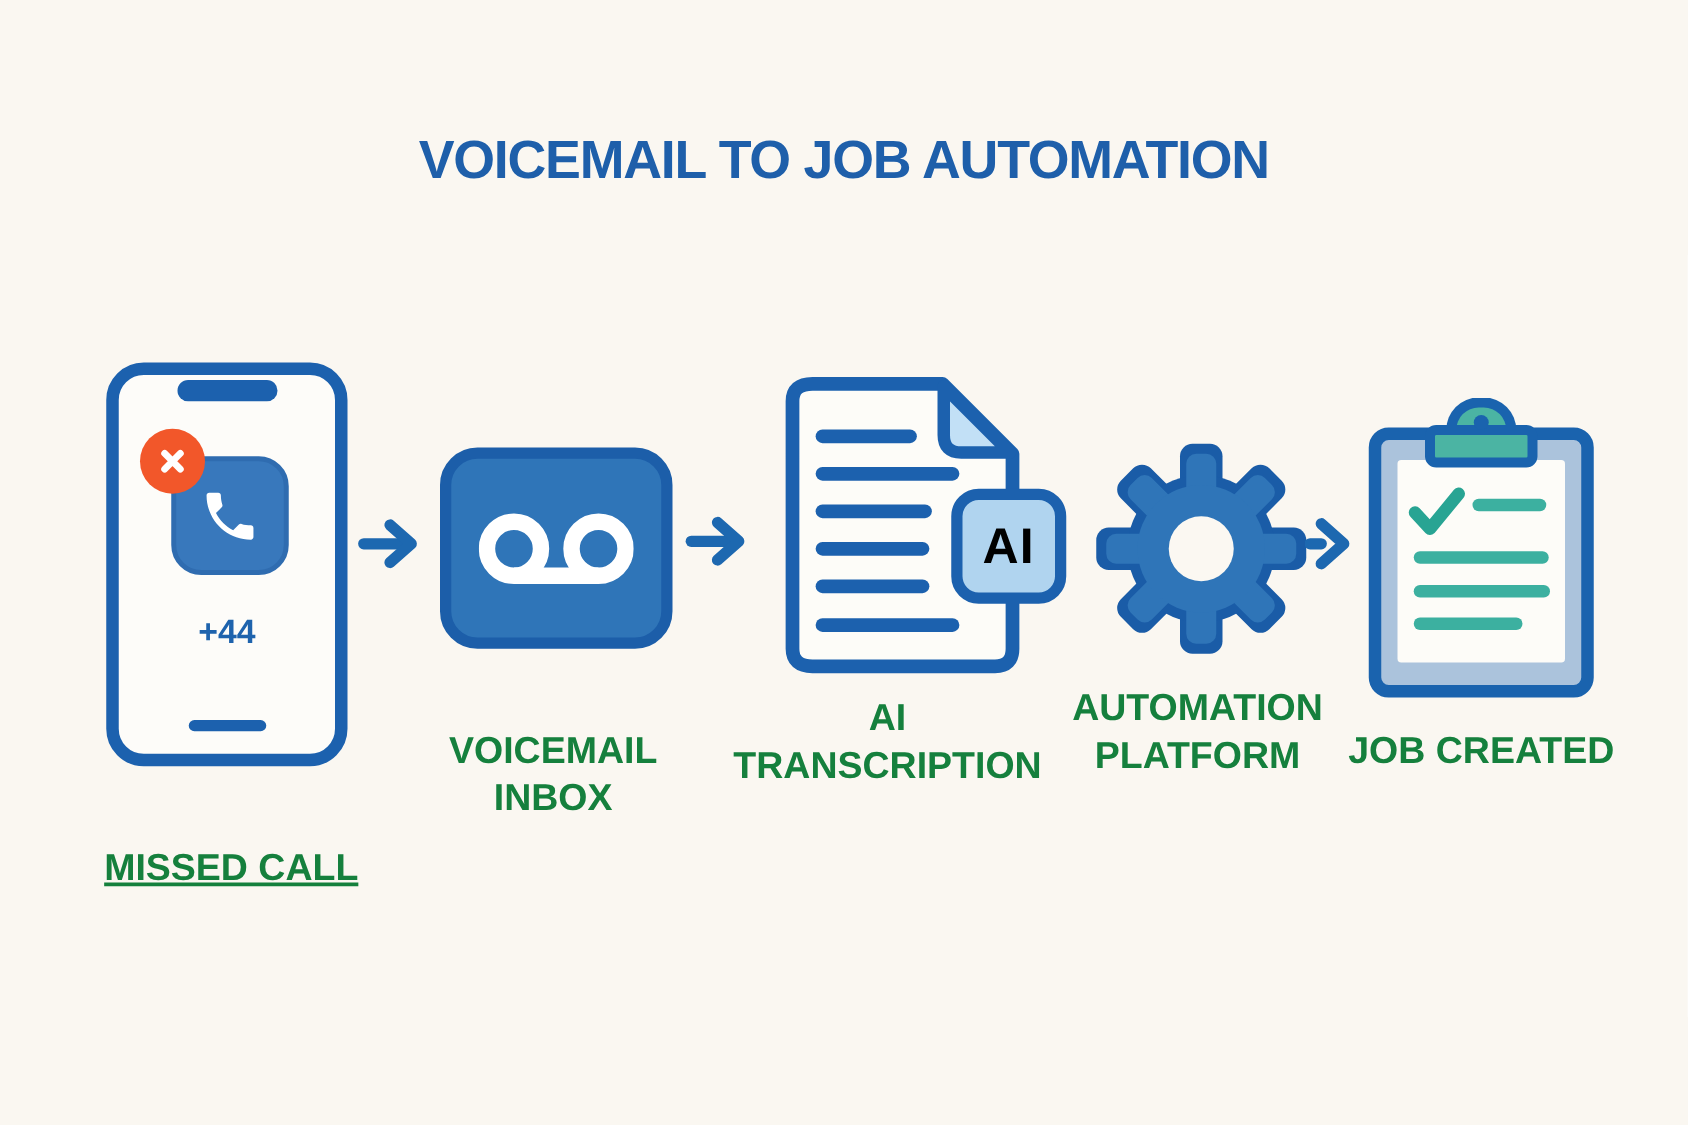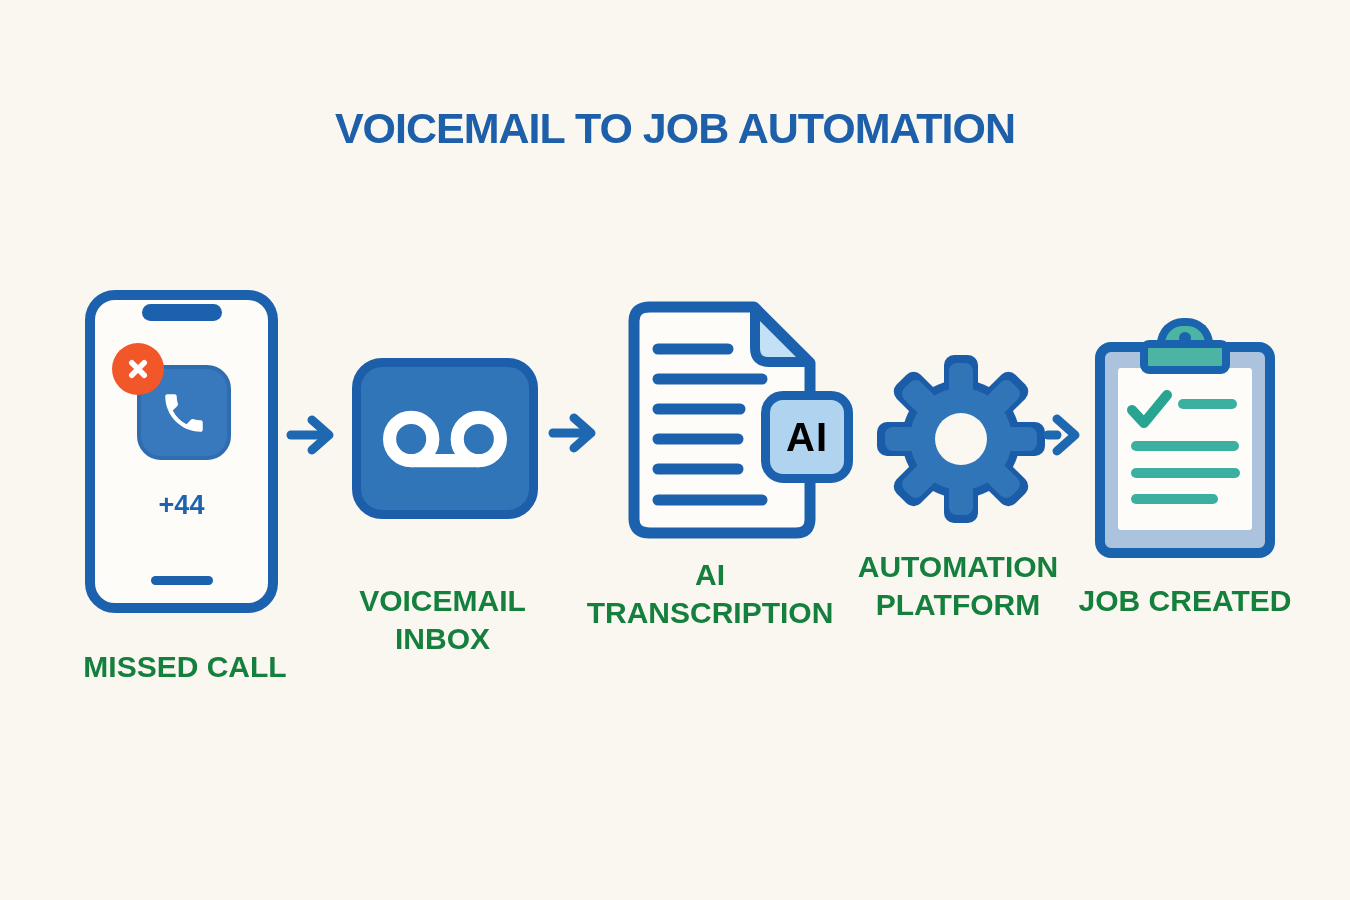--- a/index.html
+++ b/index.html
@@ -75,21 +75,21 @@
     <div class="abs app-icon">
       <svg width="50" height="50" viewBox="0 0 24 24">
         <path fill="#ffffff" d="M6.62 10.79c1.44 2.83 3.76 5.14 6.59 6.59l2.2-2.21c.27-.27.67-.36 1.02-.24 1.12.37 2.33.57 3.57.57.55 0 1 .45 1 1V20c0 .55-.45 1-1 1-9.39 0-17-7.61-17-17 0-.55.45-1 1-1h3.5c.55 0 1 .45 1 1 0 1.25.2 2.45.57 3.57.11.35.03.74-.25 1.02l-2.2 2.2z"></path>
       </svg>
     </div>
     <div class="abs phone-number">
       <div>+44</div>
     </div>
     <div class="abs home-bar"></div>
   </div>
-  <div class="abs step-label" style="left:75px;top:648px;width:220px;">MISSED CALL</div>
+  <div class="abs step-label" style="left:75px;top:676px;width:220px;text-decoration:underline;">MISSED CALL</div>
 
   <svg class="abs" style="left:286px;top:411px;" width="58" height="48" viewBox="0 0 58 48">
     <path d="M5 24 H38" stroke="#1d68b0" stroke-width="9" stroke-linecap="round" fill="none"></path>
     <path d="M26 9 L43 24 L26 39" stroke="#1d68b0" stroke-width="9" stroke-linecap="round" stroke-linejoin="round" fill="none"></path>
   </svg>
 
   <div class="abs vm-box">
     <svg width="124" height="74" viewBox="0 0 132 78">
       <circle cx="30" cy="39" r="23" stroke="#ffffff" stroke-width="14" fill="none"></circle>
       <circle cx="102" cy="39" r="23" stroke="#ffffff" stroke-width="14" fill="none"></circle>

